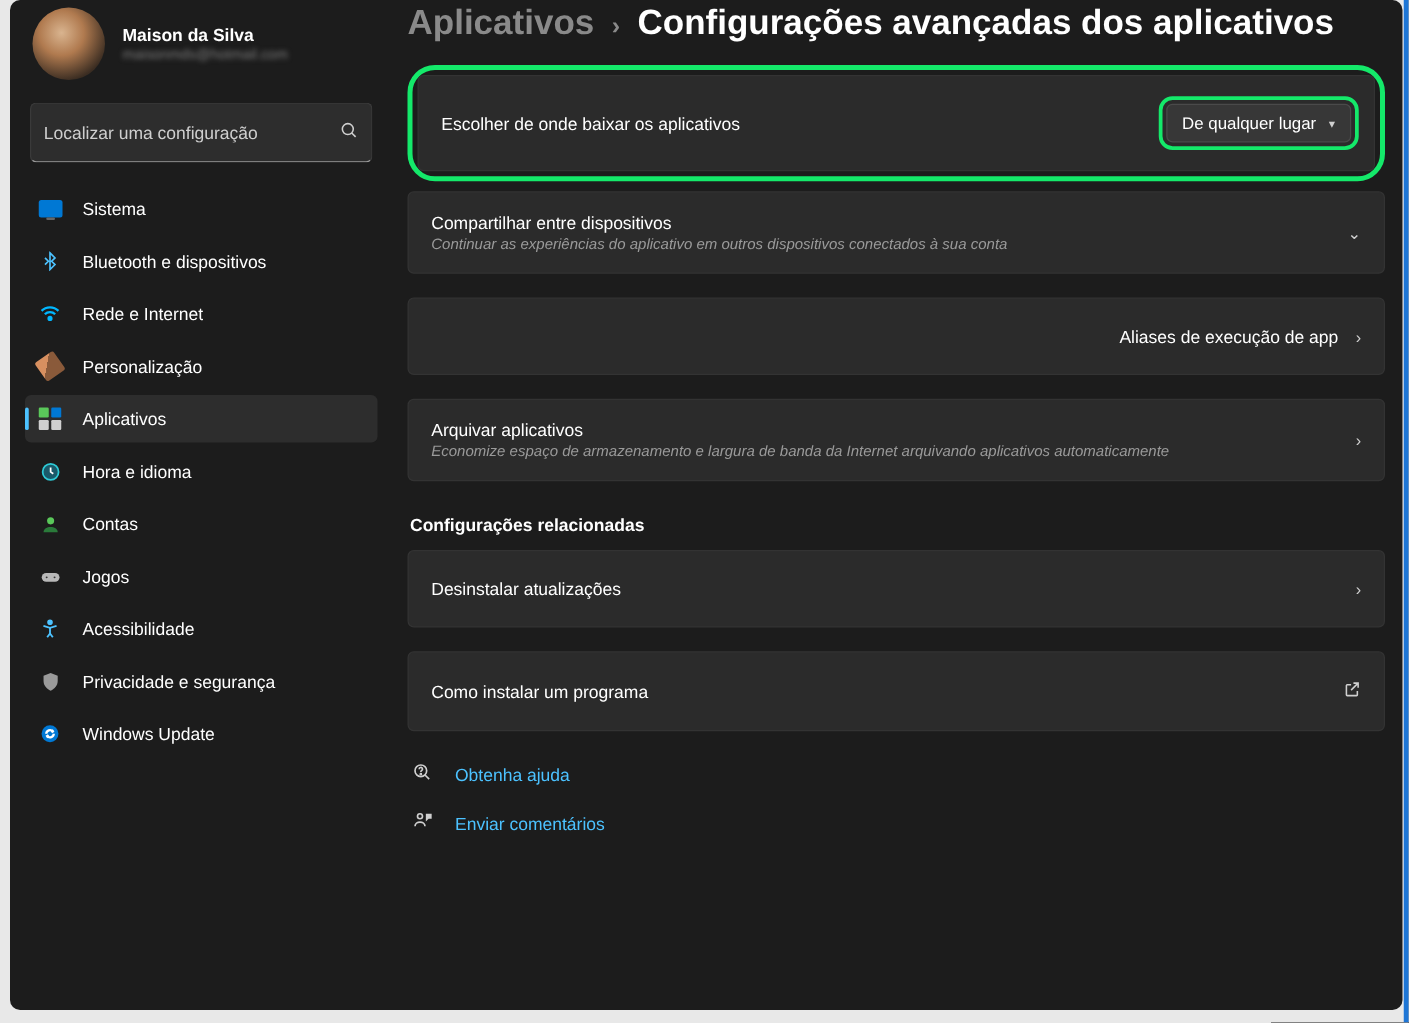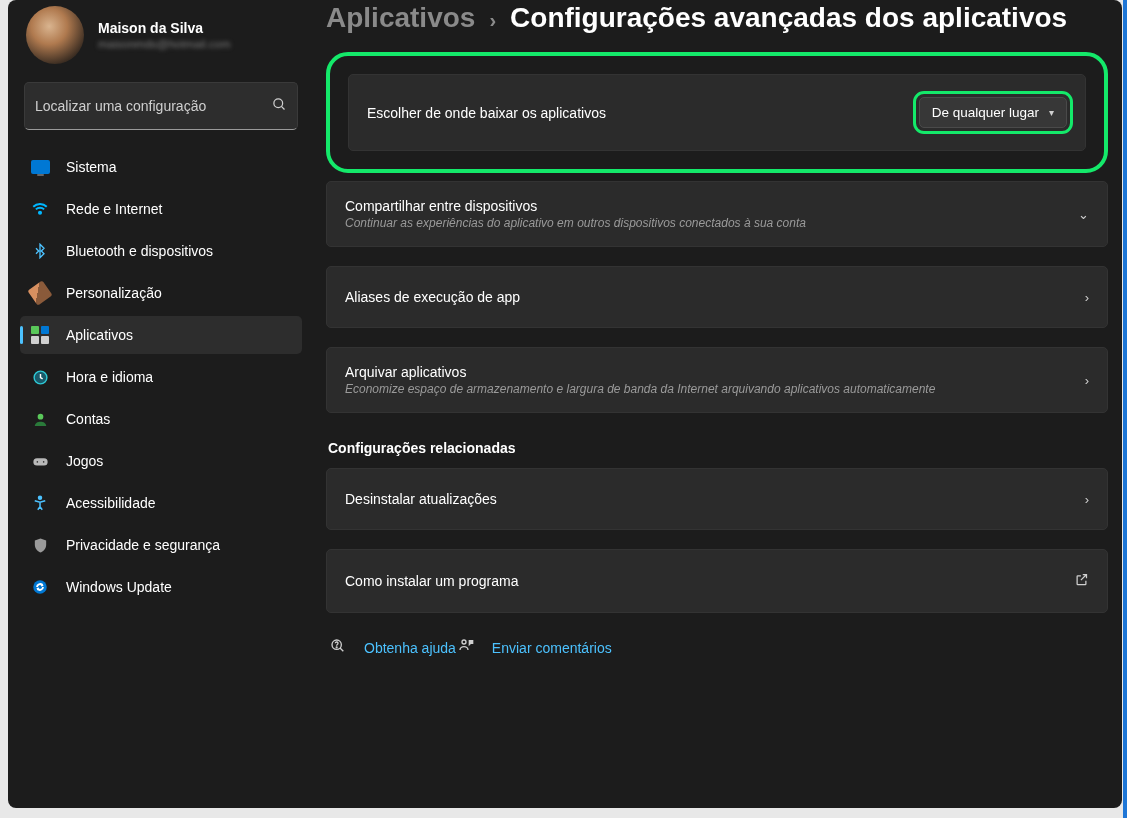--- a/index.html
+++ b/index.html
@@ -107,39 +107,39 @@
     display:flex; align-items:center; gap:14px;
   }
   .card .text { flex:1; }
   .card .title { color:#fff; font-size:14px;}
   .card .sub { color:#9a9a9a; font-size:12px; margin-top:2px;font-style:italic;}
   .card .chev { color:#cfcfcf; font-size:13px;}
   .gap12 { height:12px;}
   .highlight {
     border:4px solid #14e96a;
     border-radius:22px;
-    padding:18px;
+    padding:4px;
     margin-bottom:8px;
   }
   .highlight .card { margin:0;}
   .dropdown {
     background:#373737;
     border:1px solid #4a4a4a;
     border-radius:5px;
     padding:7px 12px;
     display:flex; align-items:center; gap:10px;
     font-size:13.5px; color:#fff;
     cursor:pointer;
   }
   .dropdown.hl { outline:3px solid #14e96a; outline-offset:3px; border-radius:5px;}
   .section-title {
     font-size:14px; font-weight:600; color:#fff;
     padding:20px 2px 12px 2px;
   }
-  .footer-links { display:flex; flex-direction:row; gap:0; padding:18px 2px 40px 2px;}
+  .footer-links { display:flex; flex-direction:column; gap:20px; padding:18px 2px 40px 2px;}
   .flink { display:flex; align-items:center; gap:16px; color:#4cc2ff; font-size:14px; cursor:pointer;}
   .flink .ficon { color:#cfcfcf; width:20px; text-align:center; font-size:14px;}
   
   .ic-blue{color:#4cc2ff;} .ic-cyan{color:#00b7ff;}
   .ic-green{color:#5ac85a;} .ic-gray{color:#b8b8b8;} .ic-teal{color:#2ecad6;} .ic-shield{color:#9a9a9a;}
   .monitor {
     width:19px;height:14px;background:#0078d4;border-radius:2px;position:relative;
   }
   .monitor::after{content:"";position:absolute;left:6px;top:14px;width:7px;height:2px;background:#666;border-radius:1px;}
   .apps-ic{ position:relative;width:18px;height:18px;}
@@ -174,36 +174,36 @@
     </div>
 
     <div class="nav">
       <div class="nav-item">
         <span class="nav-icon">
             <span class="monitor"></span>
           </span>
         <span>Sistema</span>
       </div>
       <div class="nav-item">
+        <span class="nav-icon ic-blue">
+          <svg width="16" height="16" viewBox="0 0 24 24" fill="currentColor">
+              <path d="M12 2l6 6-4 4 4 4-6 6V2zM6 8l4 4-4 4" stroke="currentColor" stroke-width="2" fill="none"></path>
+            </svg>
+        </span>
+        <span>Bluetooth e dispositivos</span>
+      </div>
+      <div class="nav-item">
         <span class="nav-icon ic-cyan">
           <svg width="18" height="18" viewBox="0 0 24 24" fill="none" stroke="currentColor" stroke-width="2.5">
               <path d="M3 9c5-5 13-5 18 0"></path>
               <path d="M6.5 12.5c3-3 8-3 11 0"></path>
               <circle cx="12" cy="17" r="1.5" fill="currentColor"></circle>
             </svg>
         </span>
         <span>Rede e Internet</span>
-      </div>
-      <div class="nav-item">
-        <span class="nav-icon ic-blue">
-          <svg width="16" height="16" viewBox="0 0 24 24" fill="currentColor">
-              <path d="M12 2l6 6-4 4 4 4-6 6V2zM6 8l4 4-4 4" stroke="currentColor" stroke-width="2" fill="none"></path>
-            </svg>
-        </span>
-        <span>Bluetooth e dispositivos</span>
       </div>
       <div class="nav-item">
         <span class="nav-icon">
             <span class="brush"></span>
           </span>
         <span>Personalização</span>
       </div>
       <div class="nav-item active">
         <span class="nav-icon">
           <span class="apps-ic">
@@ -295,21 +295,21 @@
     <div class="card">
       <div class="text">
         <div class="title">Compartilhar entre dispositivos</div>
         <div class="sub">Continuar as experiências do aplicativo em outros dispositivos conectados à sua conta</div>
       </div>
       <span class="chev">⌄</span>
     </div>
 
     <div class="gap12"></div>
 
-    <div class="card" style="padding:22px 18px;">
+    <div class="card" style="padding:22px 18px;text-align:right;">
       <div class="text">
         <div class="title">Aliases de execução de app</div>
       </div>
       <span class="chev">›</span>
     </div>
 
     <div class="gap12"></div>
 
     <div class="card">
       <div class="text">

